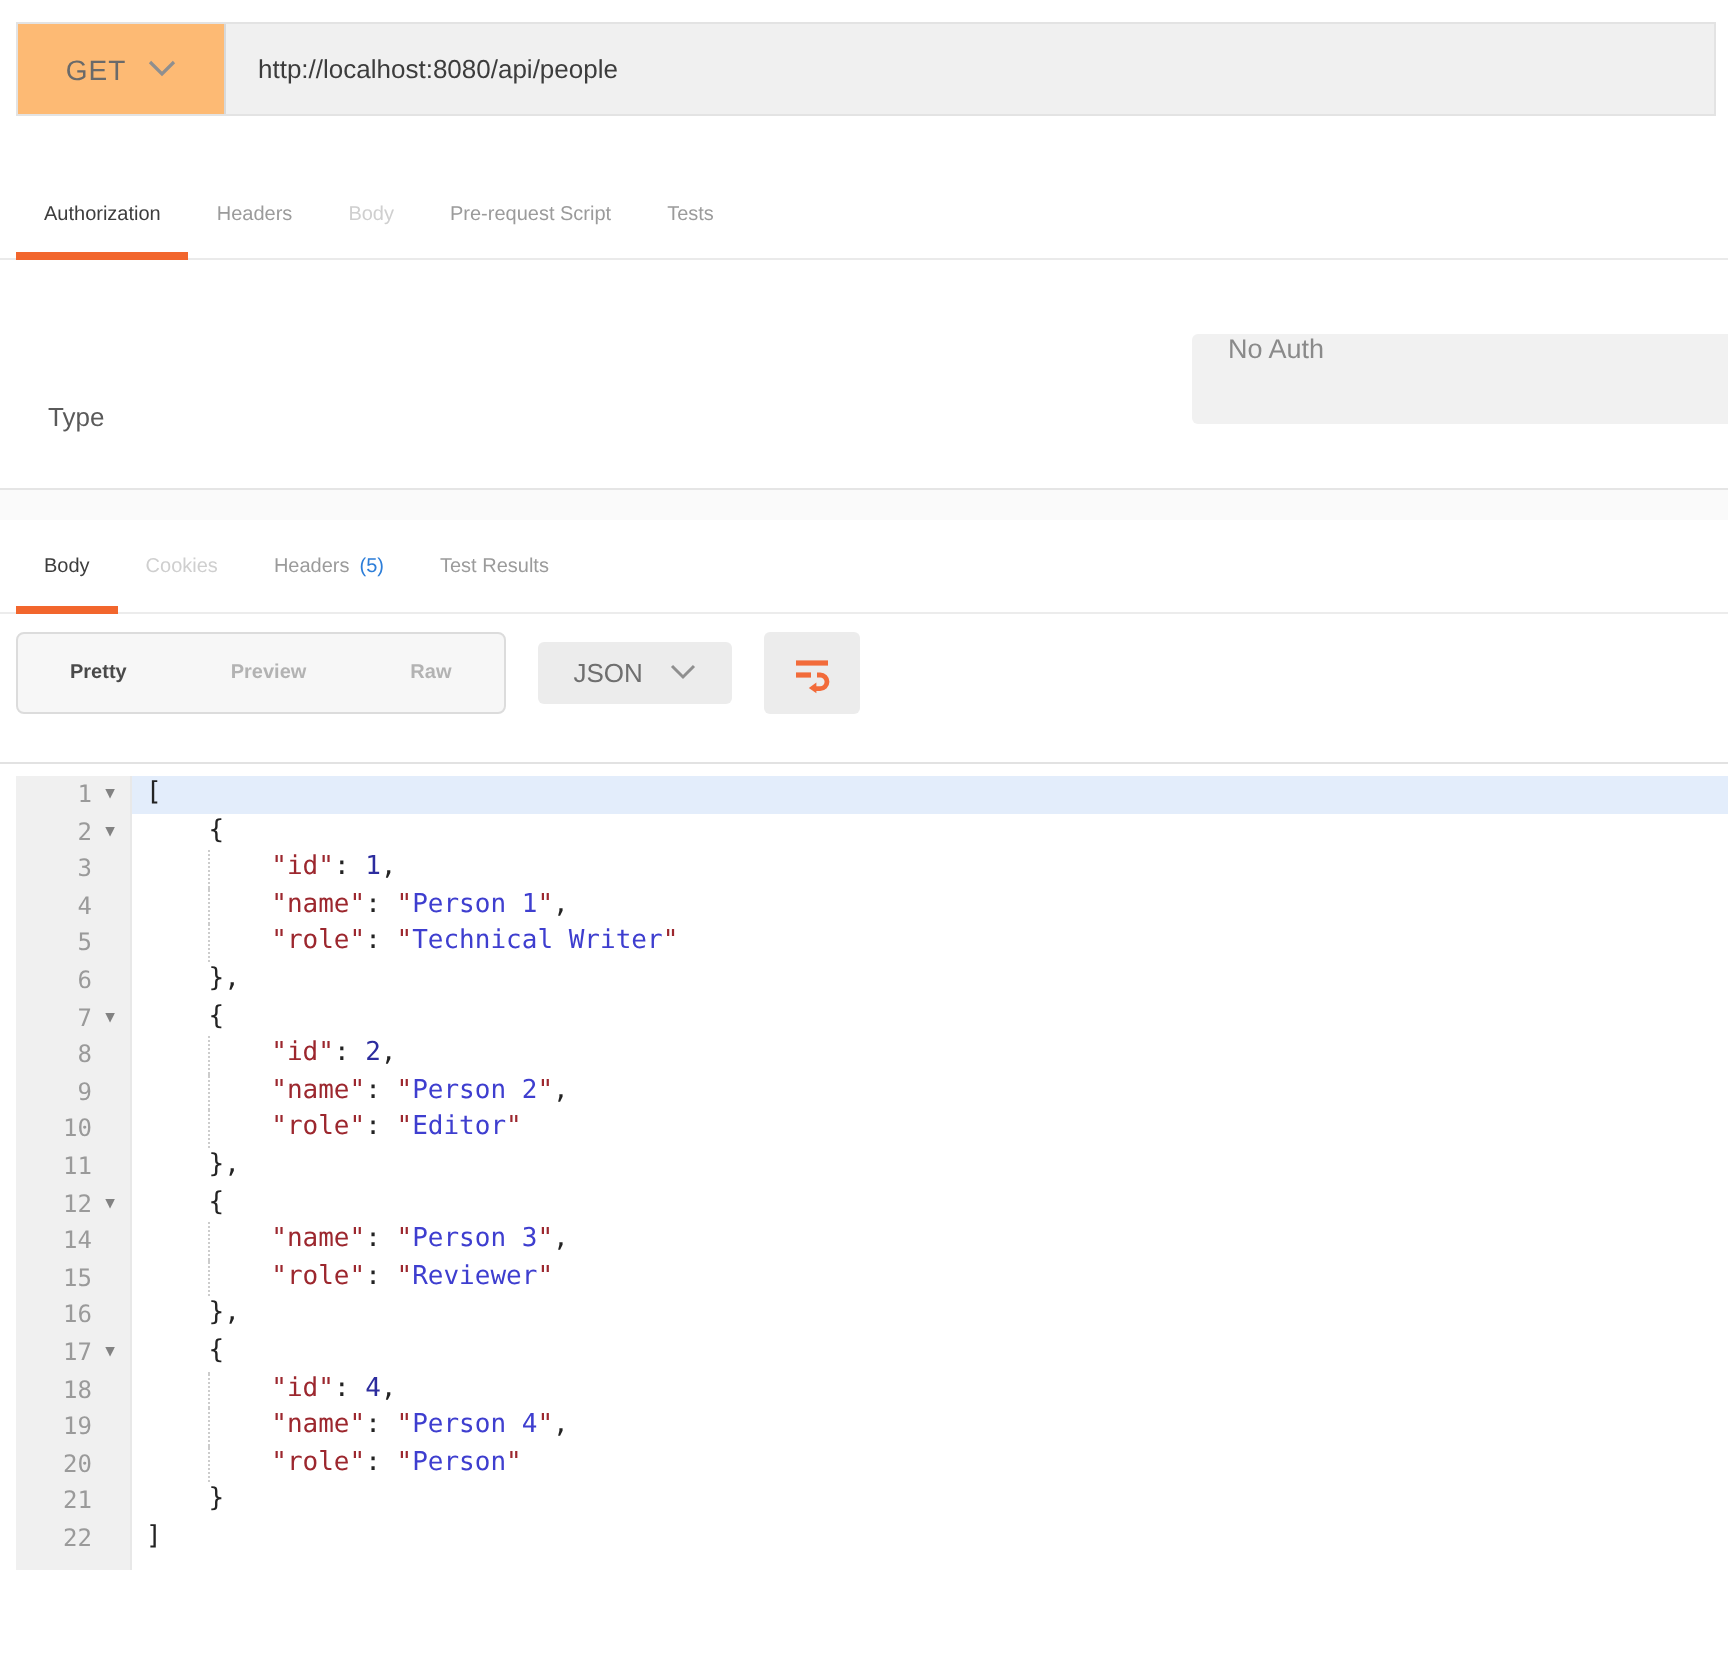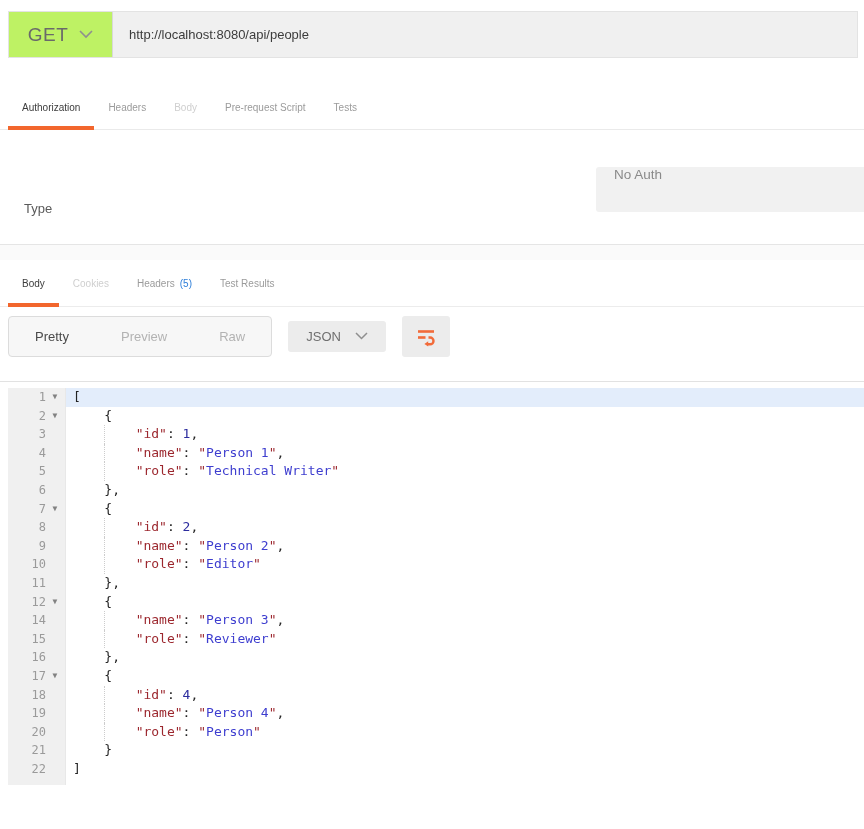--- a/index.html
+++ b/index.html
@@ -2,23 +2,23 @@
 <html><head>
 <meta charset="utf-8">
 <style>
   * { box-sizing: border-box; margin: 0; padding: 0; }
   html, body { width: 864px; height: 829px; overflow: hidden; background: #ffffff;
     font-family: "Liberation Sans", sans-serif; }
 
   
   .request-bar { margin: 11px 6px 0 8px; height: 47px; display: flex;
     border: 1px solid #e3e3e3; }
-  .method-select { width: 104px; background: #bef264; border-right: 1px solid #d8d8d8;
+  .method-select { width: 104px; background: #fdba74; border-right: 1px solid #d8d8d8;
     display: flex; align-items: center; justify-content: center; gap: 11px;
-    color: #6a6a6a; font-size: 19px; letter-spacing: .5px; cursor: pointer; }
+    color: #6a6a6a; font-size: 14px; letter-spacing: .5px; cursor: pointer; }
   .url-field { flex: 1; background: #f0f0f0; display: flex; align-items: center;
     padding-left: 16px; color: #3c3c3c; font-size: 13px; }
 
   
   .tabs { display: flex; padding-left: 8px; border-bottom: 1px solid #eaeaea; background: #fff; }
   .request-tabs { margin-top: 27px; height: 45px; }
   .response-tabs { height: 47px; border-bottom-color: #ececec; }
   .tab { padding: 0 14px; display: flex; align-items: center; gap: 5px;
     font-size: 10px; color: #9b9b9b; position: relative; cursor: pointer; white-space: nowrap; }
   .tab.active { color: #3d3d3d; }
@@ -34,23 +34,23 @@
     background: #f1f1f1; border-radius: 3px 0 0 3px; display: flex; 
     padding-left: 18px; color: #8a8a8a; font-size: 13.5px; cursor: pointer; }
 
   
   .splitter { border-top: 1px solid #e5e5e5; height: 16px; background: #fafafa; }
 
   
   .toolbar { height: 58px; display: flex; align-items: center; padding-left: 8px; gap: 16px; }
   .view-toggle { display: flex; border: 1px solid #dcdcdc; border-radius: 4px;
     background: #f7f7f7; height: 41px; overflow: hidden; }
-  .vt-btn { padding: 16px 26px; font-size: 13px; color: #b3b3b3; display: flex;
+  .vt-btn { padding: 16px 26px; font-size: 10px; color: #b3b3b3; display: flex;
     align-items: center; background: transparent; border: none; cursor: pointer;
-    font-family: "Liberation Sans", sans-serif; }
+    font-family: "Liberation Sans", sans-serif; font-weight: bold; }
   .vt-btn.active { color: #4a4a4a; }
   .lang-select { height: 31px; background: #ececec; border-radius: 3px; display: flex;
     align-items: center; gap: 14px; padding: 0 18px; color: #6f6f6f; font-size: 13px; cursor: pointer; }
   .wrap-btn { height: 41px; width: 48px; background: #ececec; border-radius: 3px;
     display: flex; align-items: center; justify-content: center; border: none; cursor: pointer; }
 
   
   .editor { margin-top: 16px; border-top: 1px solid #e2e2e2; padding: 6px 0 0 8px;
     font-family: "DejaVu Sans Mono", "Liberation Mono", monospace; }
   .code-row { display: flex; height: 18.6px; line-height: 18.6px; }

